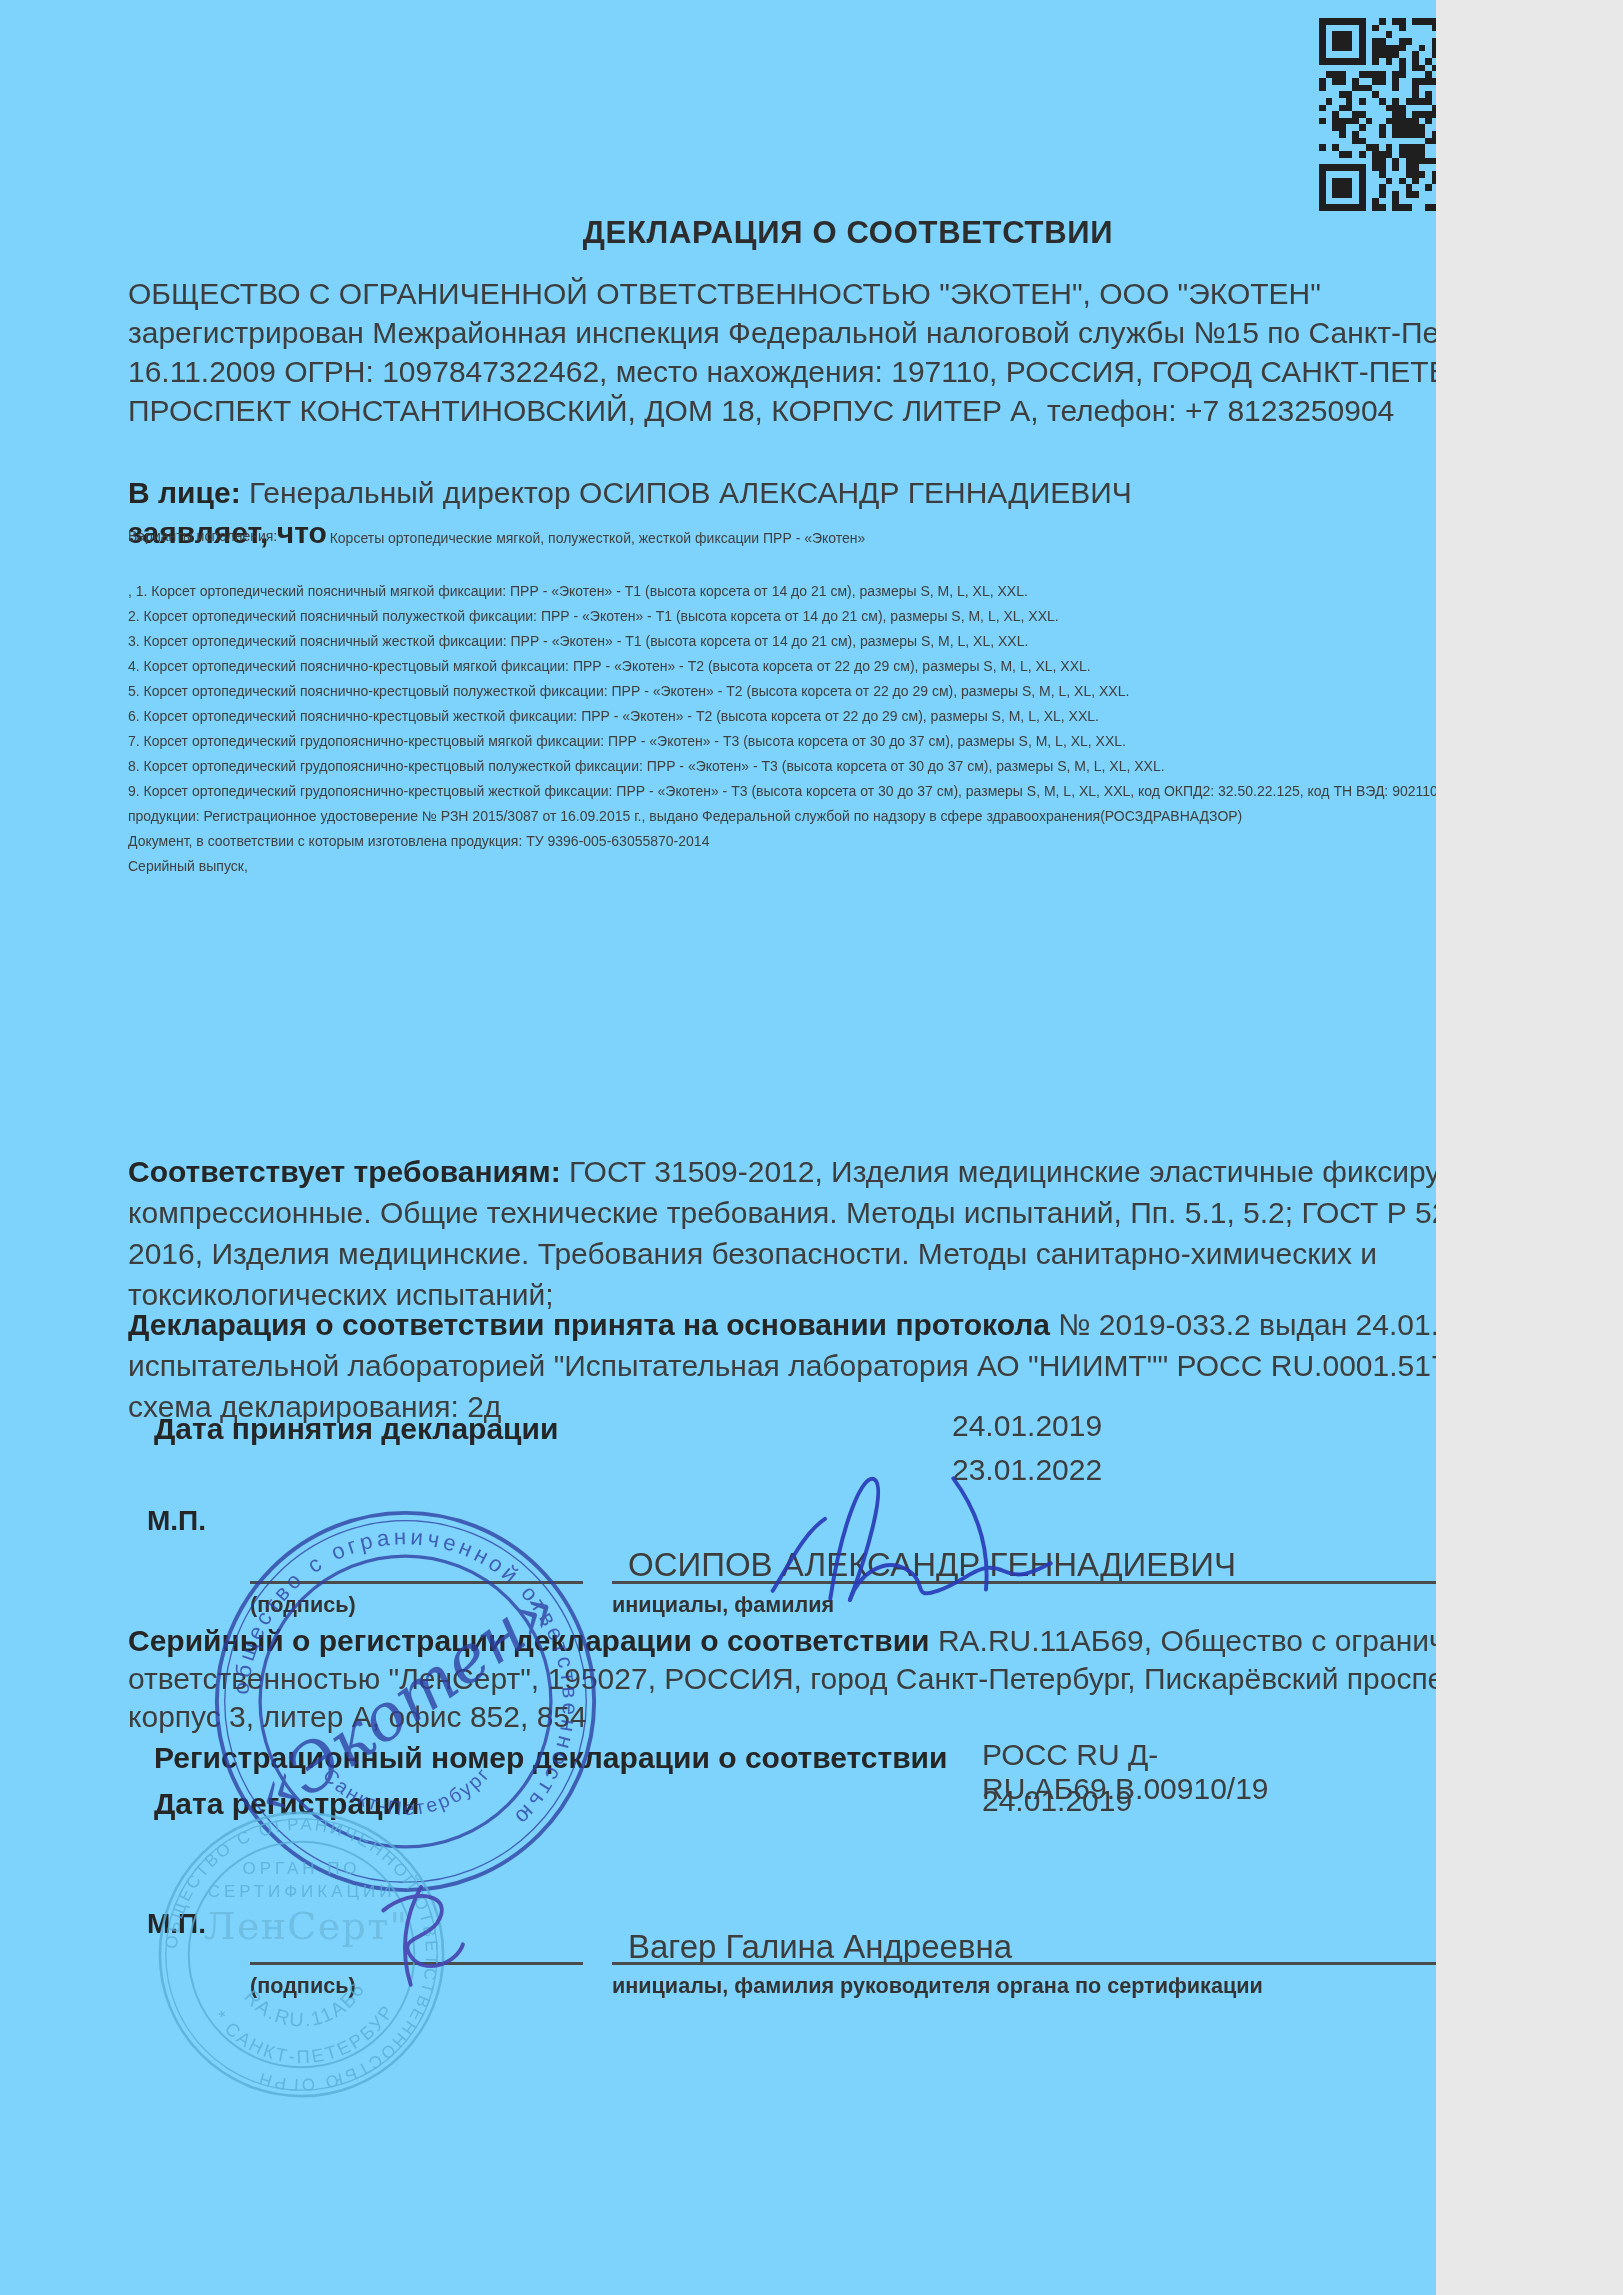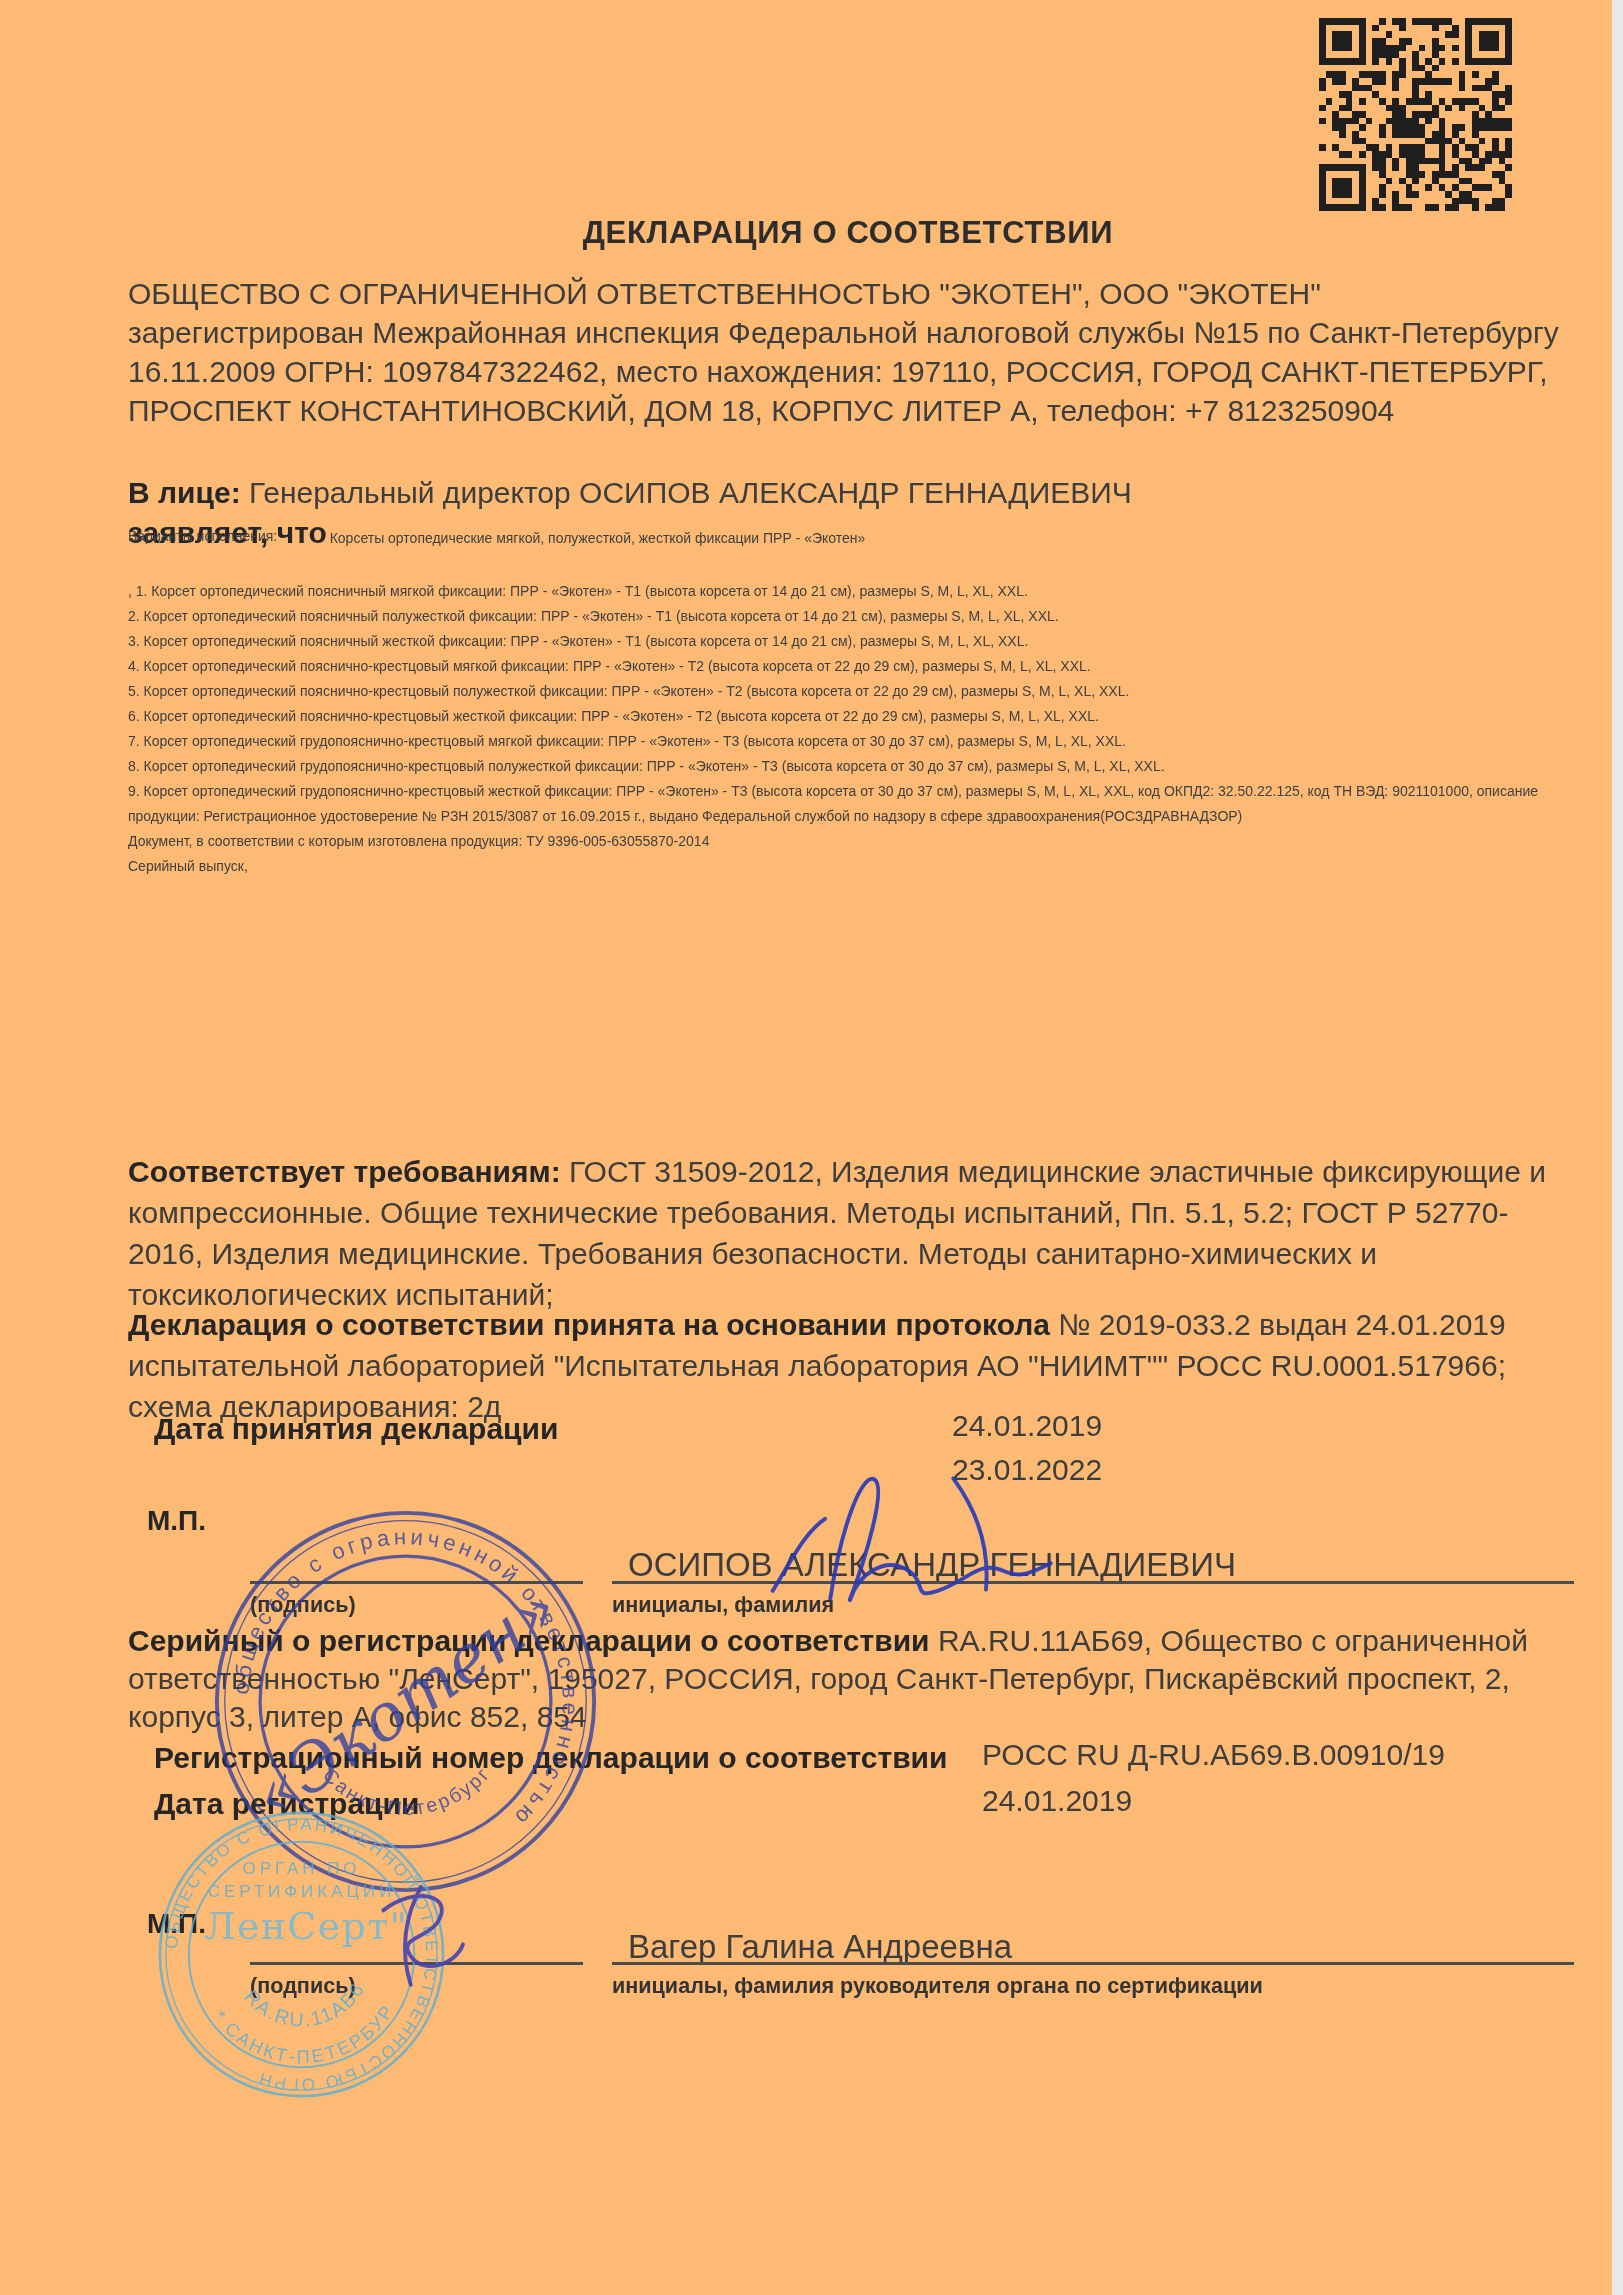--- a/index.html
+++ b/index.html
@@ -1,16 +1,16 @@
 <!DOCTYPE html>
 <html style="font-size:10.5px"><head>
 <meta charset="utf-8">
 <style>
   html,body{margin:0;padding:0;background:#e8e8e8;}
-  .page{position:relative;width:1612px;height:2295px;background:#fdba74;overflow:hidden;
+  .page{position:relative;width:1436px;height:2295px;background:#7dd3fc;overflow:hidden;
         font-family:"Liberation Sans", sans-serif;}
   .abs{position:absolute;}
   .blk{left:128px;width:1440px;}
   .t{font-size:30px;line-height:39px;color:#3d3d3d;}
   .s{font-size:14px;line-height:25px;color:#3f3f3f;}
   .b{font-weight:bold;color:#262626;}
   .title{top:215px;left:128px;width:1440px;text-align:center;font-size:31px;font-weight:bold;
          letter-spacing:0.7px;color:#2d2d2d;}
   .hr{position:absolute;height:2.6px;background:#4b4b4b;}
   .under{position:absolute;font-size:21.6px;font-weight:bold;color:#333;text-align:left;}

